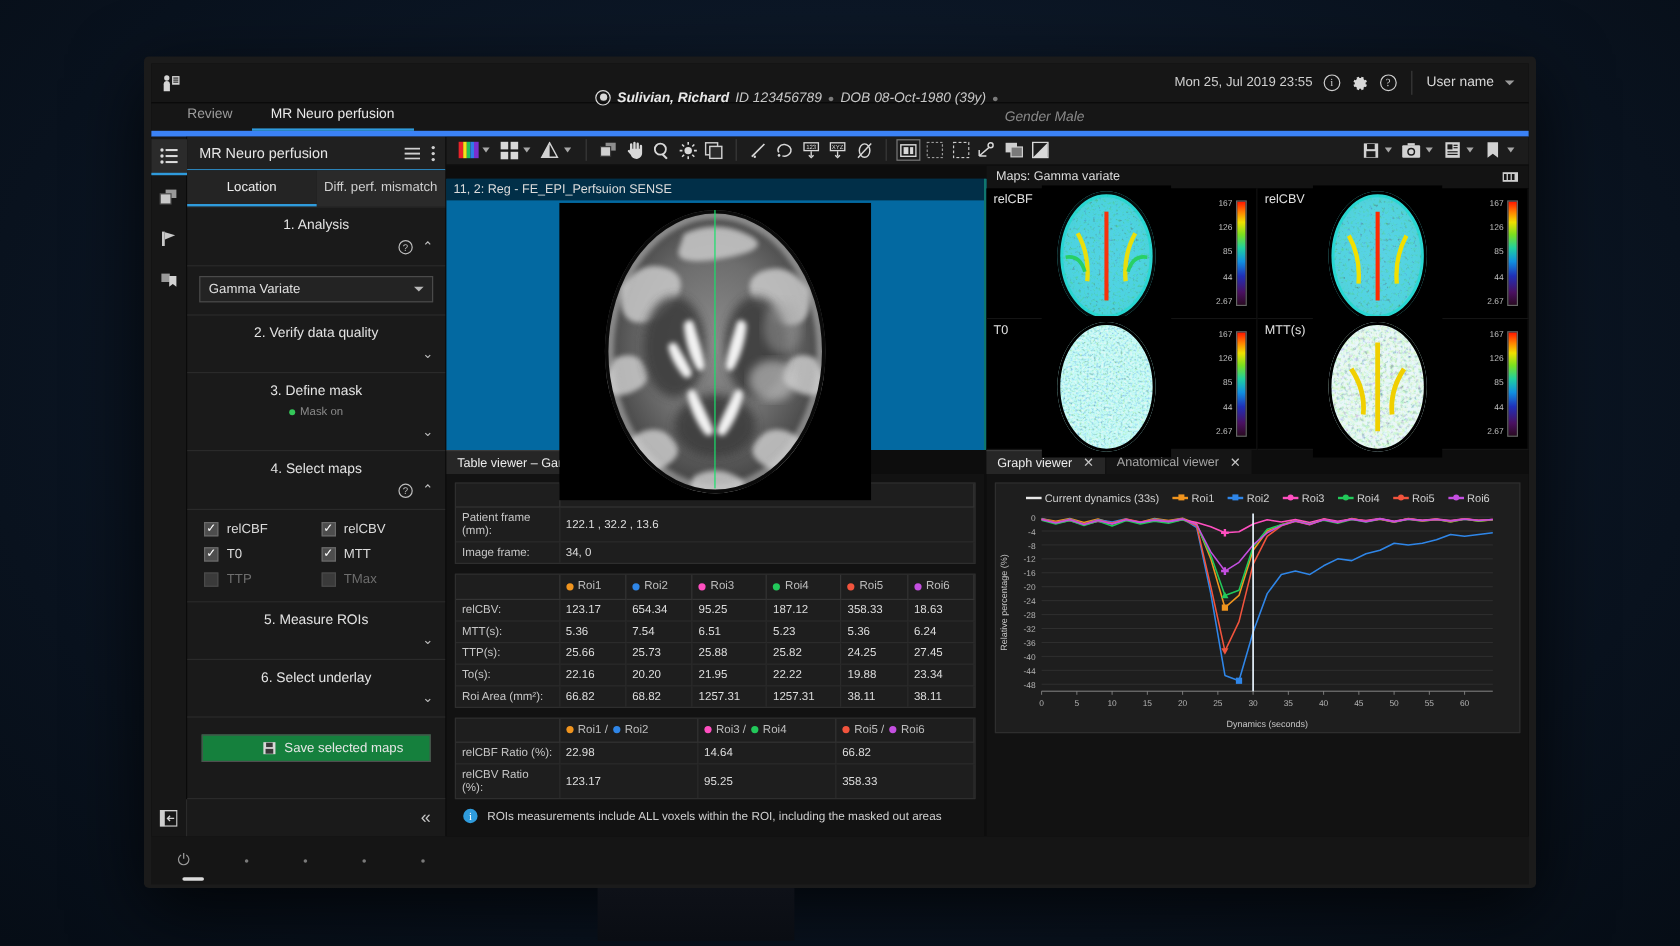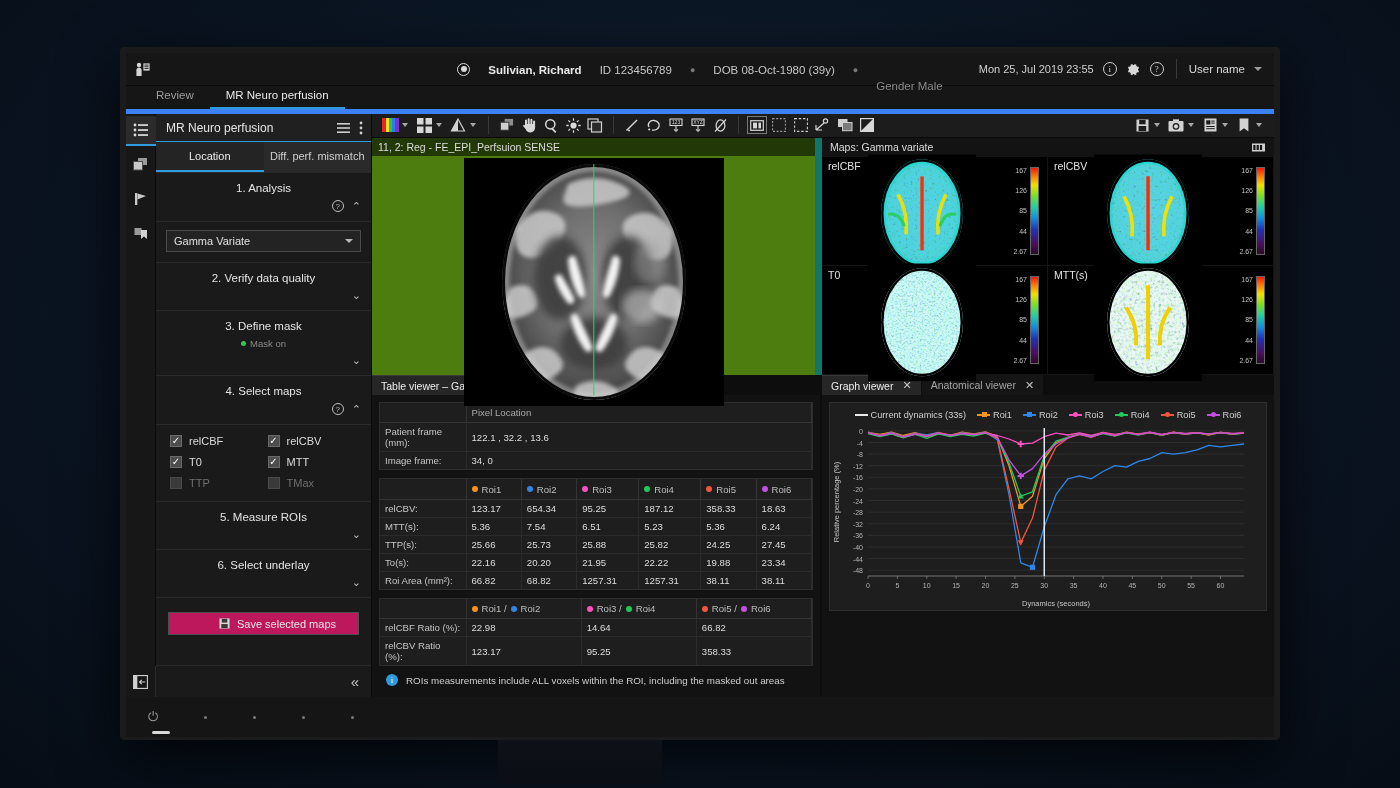--- a/index.html
+++ b/index.html
@@ -39,23 +39,23 @@
   }
 
   
   .app-header {
     position: relative; height: 33px; background: #161616;
     display: flex; align-items: center;
     border-bottom: 1px solid #0a0a0a;
   }
   .hdr-logo { width: 34px; display:flex; align-items:center; justify-content:center; }
   .patient-bar {
-    position: absolute; left: 0; right: 0; top: 0; height: 33px;
+    position: absolute; left: 0; right: 0; top: 12px; height: 33px;
     display: flex; align-items: center; justify-content: center;
-    gap: 18px; font-size: 11.5px; pointer-events: none;
+    gap: 5px; font-size: 11.5px; pointer-events: none; font-style: italic;
   }
   .pt-name { color: #e8e8e8; font-weight: 600; }
   .pt-meta { color: #c7c7c7; }
   .pt-dim  { color: #8a8a8a; margin-top: 32px; }
   .dot-sep { color: #7a7a7a; font-size: 9px; }
   .avatar-circ {
     width: 13px; height: 13px; border: 1.3px solid #d8d8d8; border-radius: 50%;
     position: relative;
   }
   .avatar-circ::after {
@@ -141,21 +141,21 @@
   .cbx-row { display:flex; align-items:center; gap:7px; font-size:11px; color:#dcdcdc; cursor:pointer; }
   .cbx {
     width:12px;height:12px;background:#4d4d4d;border:1px solid #6a6a6a;
     display:flex;align-items:center;justify-content:center;
   }
   .cbx.on::after { content:"✓"; color:#fff; font-size:10px; line-height:1; }
   .cbx.off { background:#3a3a3a; border-color:#4a4a4a; }
   .cbx-row.dim { color:#6e6e6e; }
   .save-wrap { padding: 14px 12px; }
   .save-btn {
-    width:100%; height:23px; background:#be185d; border:1px solid #4e4e4e;
+    width:100%; height:23px; background:#15803d; border:1px solid #4e4e4e;
     display:flex;align-items:center;justify-content:center;gap:7px;
     font-size:11px;color:#e6e6e6;cursor:pointer;padding-left:28px;
   }
   .lp-footer {
     margin-top:auto; height:32px; border-top:1px solid #2a2a2a;
     display:flex;align-items:center;justify-content:space-between;padding:0 12px 0 0;
     background:#1a1a1a;
   }
   .lp-footer .collapse-l {
     width:30px;height:32px;display:flex;align-items:center;justify-content:center;
@@ -172,21 +172,21 @@
   .tb-btn {
     width:20px;height:20px;display:flex;align-items:center;justify-content:center;
     cursor:pointer;
   }
   .tb-btn.boxed { border:1px solid #7a7a7a; width:20px;height:18px; }
   .tb-caret { width:0;height:0;border-left:3.5px solid transparent;border-right:3.5px solid transparent;border-top:4px solid #a8a8a8; margin-right:4px; cursor:pointer;}
   .tb-sep { width:1px; height:18px; background:#3a3a3a; margin:0 6px; }
   .tb-right { margin-left:auto; display:flex; align-items:center; gap:2px; }
 
   .viewrow { display:flex; height: 280px; }
-  .image-pane { width: 450px; background:#4d7c0f; border-right:7px solid #0f766e; position:relative; }
+  .image-pane { width: 450px; background:#0369a1; border-right:2px solid #0f766e; position:relative;margin-top:11px; }
   .pane-label {
     position:absolute; left:0; top:0; right:0; height:18px;
     font-size:10.5px; color:#dcdcdc; padding:3px 0 0 6px; z-index:4;
     background:rgba(0,0,0,.55);
   }
   .brain-main { position:absolute; left:50%; top:20px; transform:translateX(-50%); }
   .midline {
     position:absolute; left:50%; top:26px; height:232px; width:1.4px;
     background:#17e06a; transform:translateX(-0.7px);
   }

